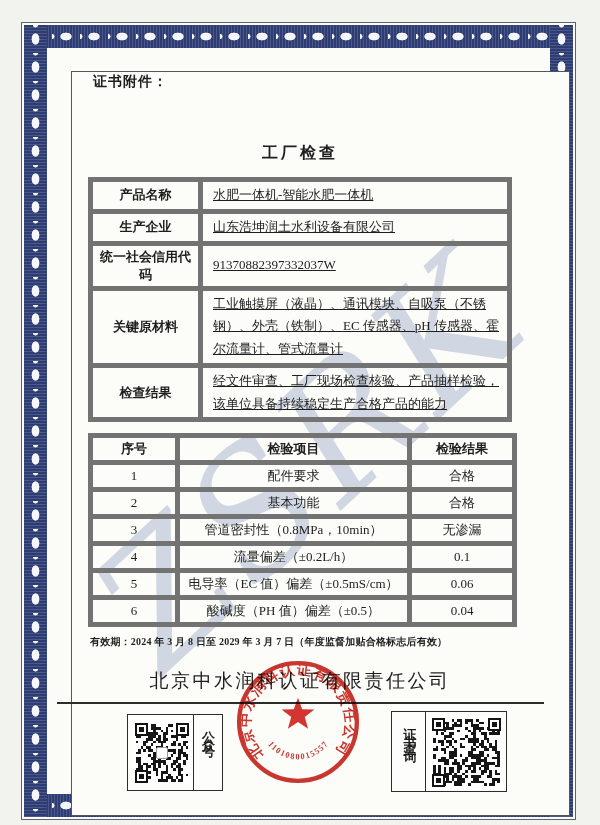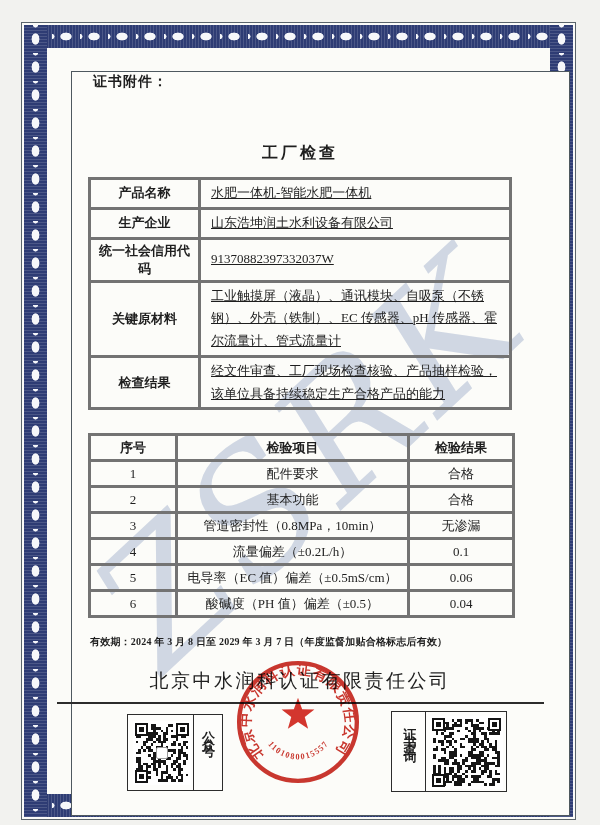--- a/index.html
+++ b/index.html
@@ -55,21 +55,21 @@
   .attach-label { position:absolute; left:93px; top:73px; font-size:14px; font-weight:bold; letter-spacing:1px; }
   .doc-title   { position:absolute; left:0; right:0; top:108px; text-align:center;
                  font-size:26px; font-weight:bold; letter-spacing:4px; }
   .sec-title   { position:absolute; left:0; right:0; text-align:center;
                  font-size:16px; font-weight:bold; letter-spacing:3px; }
   .sec-factory  { top:143px; }
   .sec-sampling { top:405px; }
 
   table { border-collapse:collapse; position:absolute; left:88px; width:424px;
           font-size:13px; background:transparent; table-layout:fixed; }
-  th, td { border:3px solid #737373; padding:2px 6px; }
+  th, td { border:5px solid #737373; padding:2px 6px; }
   th { font-weight:bold; }
 
   .t-factory { top:177px; }
   .t-factory th { width:110px; text-align:center; }
   .t-factory td { text-align:left; padding-left:10px; line-height:1.75;text-decoration:underline; }
   .t-factory tr.r-s th, .t-factory tr.r-s td { height:24px; }
   .t-factory tr.r-l th, .t-factory tr.r-l td { height:49px; }
 
   .t-sampling { top:433px; }
   .t-sampling th, .t-sampling td { height:26px; text-align:center; }

